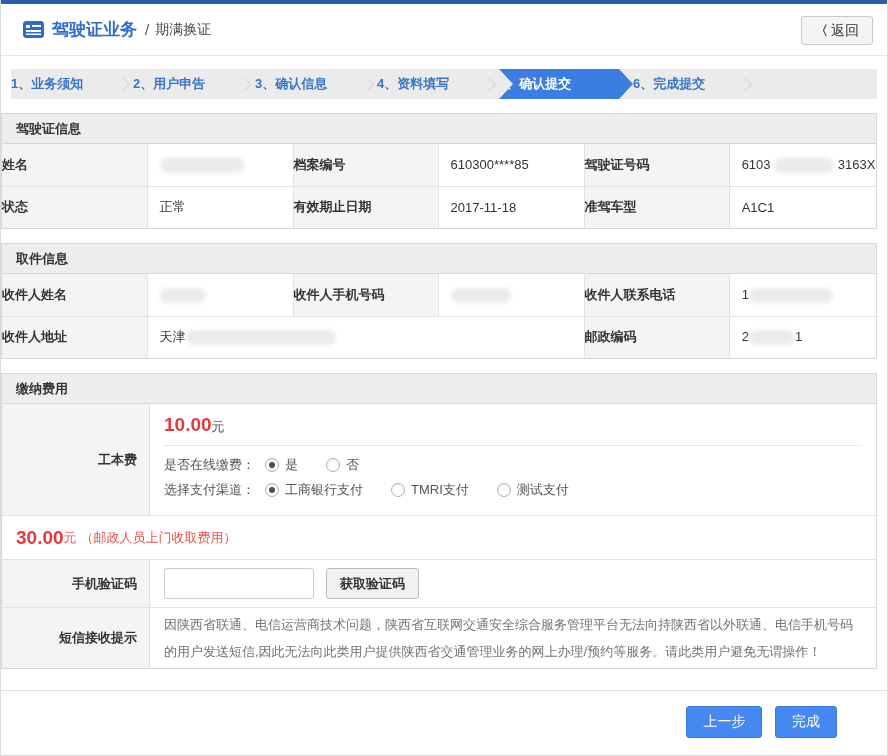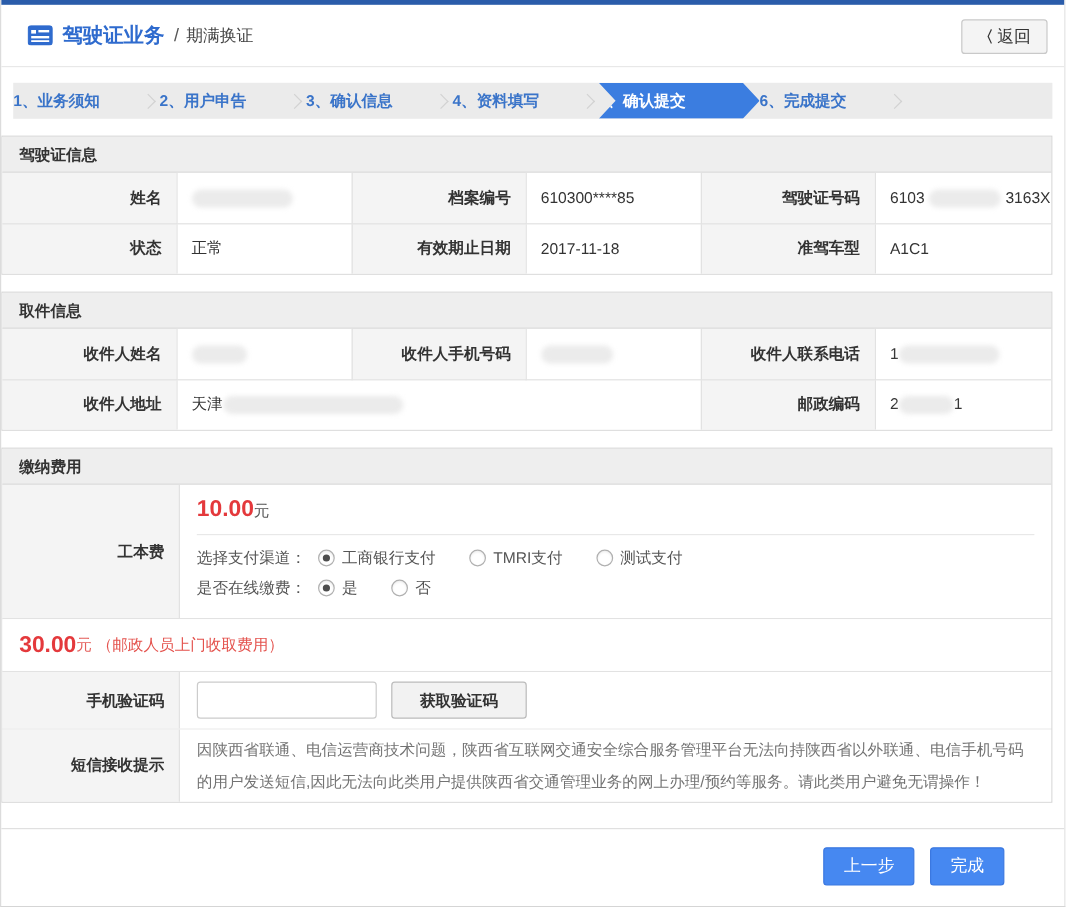--- a/index.html
+++ b/index.html
@@ -36,21 +36,21 @@
     width:134px; background:#3b7de0; color:#fff;
     clip-path:polygon(0 0, calc(100% - 14px) 0, 100% 50%, calc(100% - 14px) 100%, 0 100%, 14px 50%);
   }
   .step-filler{ flex:1; }
 
   
   .section{ margin:14px 10px 0 0; border:1px solid #d8d8d8; }
   .sec-title{ height:30px; line-height:30px; background:#eeeeee; border-bottom:1px solid #d8d8d8; padding-left:14px; font-weight:bold; color:#333; font-size:13px; }
   table{ width:100%; border-collapse:collapse; table-layout:fixed; }
   td{ height:42px; border:1px solid #e2e2e2; font-size:13px; }
-  td.lbl{ background:#f4f4f4; text-align:right; padding-right:12px; font-weight:bold; color:#333; }
+  td.lbl{ background:#f4f4f4; text-align:left; padding-right:12px; font-weight:bold; color:#333; }
   td.val{ background:#fff; text-align:left; padding-left:12px; color:#333; }
   tr td:first-child{ border-left:none; } tr td:last-child{ border-right:none; }
   tr:first-child td{ border-top:none; } tr:last-child td{ border-bottom:none; }
 
   .blur-blob{ display:inline-block; height:15px; background:#ebebeb; border-radius:8px; filter:blur(2px); vertical-align:middle; }
   .w60{width:60px;} .w80{width:84px;} .w150{width:150px;} .w46{width:46px;}
 
   
   .fee-row{ display:flex; border-bottom:1px solid #e2e2e2; }
   .fee-row:last-child{ border-bottom:none; }
@@ -60,21 +60,21 @@
   .unit{ color:#555; font-size:13px; }
   .unit.red{ color:#e4605c; }
   .fee-note{ color:#e4524d; font-size:13px; margin-left:4px; }
   .divider{ height:1px; background:#e8e8e8; margin:9px 0 10px 0; }
   .radio-line{ display:flex; align-items:center; margin-top:7px; color:#555; }
   .radio-line .rl-label{ margin-right:10px; }
   .radio-opt{ display:flex; align-items:center; margin-right:28px; cursor:pointer; }
   .radio{ width:14px; height:14px; border:1px solid #b0b0b0; border-radius:50%; background:#fff; margin-right:6px; position:relative; box-shadow:inset 0 1px 2px rgba(0,0,0,.08); }
   .radio.checked::after{ content:""; position:absolute; left:3px; top:3px; width:6px; height:6px; border-radius:50%; background:#4d4d4d; }
   .captcha-input{ width:150px; height:31px; border:1px solid #ccc; border-radius:3px; padding:0 8px; font-size:13px; font-family:inherit; }
-  .captcha-btn{ height:31px; padding:0 23px; margin-left:12px; background:#f2f2f2; border:1px solid #bbb; border-radius:3px; font-weight:bold; color:#333; font-size:13px; cursor:pointer; font-family:inherit; }
+  .captcha-btn{ height:31px; padding:0 13px; margin-left:12px; background:#f2f2f2; border:1px solid #bbb; border-radius:3px; font-weight:bold; color:#333; font-size:13px; cursor:pointer; font-family:inherit; }
   .sms-text{ color:#737373; line-height:27px; font-size:13px; padding-right:8px; }
 
   
   .footer{ margin-top:21px; border-top:1px solid #e0e0e0; padding:15px 50px 0 0; text-align:right; }
   .btn-blue{ display:inline-block; background:#4688f1; border:1px solid #3b78e0; color:#fff; font-size:14px; padding:6px 16px; border-radius:3px; cursor:pointer; font-family:inherit; }
   .btn-blue + .btn-blue{ margin-left:9px; }
 </style>
 </head>
 <body>
 
@@ -191,43 +191,43 @@
     <div class="sec-title">缴纳费用</div>
 
     <div class="fee-row" style="height:112px">
       <div class="fee-lbl">工本费</div>
       <div class="fee-content">
         <div>
           <span class="amount">10.00</span><span class="unit">元</span>
         </div>
         <div class="divider"></div>
         <div class="radio-line">
+          <span class="rl-label">是否在线缴费：</span>
+          <span class="radio-opt">
+              <span class="radio checked"></span>
+              <span>是</span>
+            </span>
+          <span class="radio-opt">
+              <span class="radio"></span>
+              <span>否</span>
+            </span>
+        </div>
+        <div class="radio-line">
           <span class="rl-label">选择支付渠道：</span>
           <span class="radio-opt">
               <span class="radio checked"></span>
               <span>工商银行支付</span>
             </span>
           <span class="radio-opt">
               <span class="radio"></span>
               <span>TMRI支付</span>
             </span>
           <span class="radio-opt">
               <span class="radio"></span>
               <span>测试支付</span>
-            </span>
-        </div>
-        <div class="radio-line">
-          <span class="rl-label">是否在线缴费：</span>
-          <span class="radio-opt">
-              <span class="radio checked"></span>
-              <span>是</span>
-            </span>
-          <span class="radio-opt">
-              <span class="radio"></span>
-              <span>否</span>
             </span>
         </div>
       </div>
     </div>
 
     <div class="fee-row" style="height:44px">
       <div class="fee-content" style="display:flex;align-items:center;padding-top:0;padding-bottom:0;">
         <span class="amount">30.00</span>
           <span class="unit red">元</span>
         <span class="fee-note">（邮政人员上门收取费用）</span>

